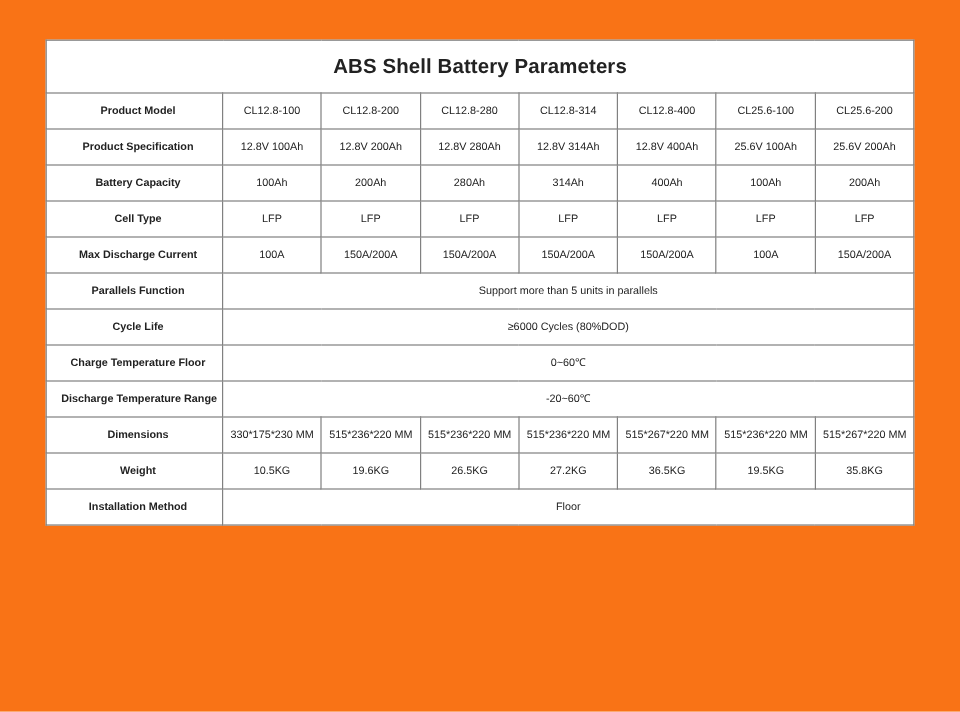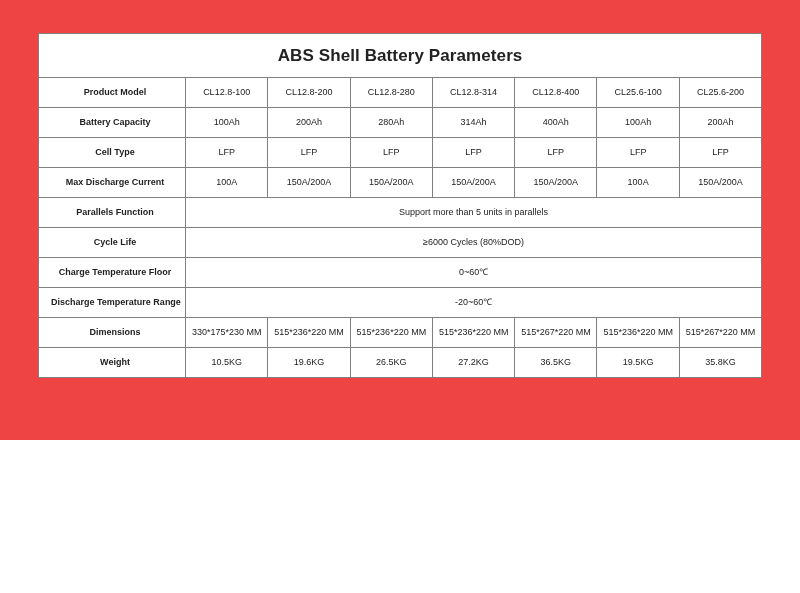--- a/index.html
+++ b/index.html
@@ -11,22 +11,22 @@
     width: 800px;
     height: 593px;
     font-family: "Liberation Sans", sans-serif;
     color: #1a1a1a;
     overflow: hidden;
   }
 
   .sheet {
     position: relative;
     width: 800px;
-    height: 440px;
-    background: #ef4444;
+    height: 593px;
+    background: #f97316;
   }
 
   .spec-table {
     position: absolute;
     left: 38px;
     top: 33px;
     width: 723px;
     border-collapse: collapse;
     table-layout: fixed;
     background: #ffffff;
@@ -100,20 +100,30 @@
           <td class="label-cell">Product Model</td>
           <td class="value-cell">CL12.8-100</td>
           <td class="value-cell">CL12.8-200</td>
           <td class="value-cell">CL12.8-280</td>
           <td class="value-cell">CL12.8-314</td>
           <td class="value-cell">CL12.8-400</td>
           <td class="value-cell">CL25.6-100</td>
           <td class="value-cell">CL25.6-200</td>
         </tr>
         <tr>
+          <td class="label-cell">Product Specification</td>
+          <td class="value-cell">12.8V 100Ah</td>
+          <td class="value-cell">12.8V 200Ah</td>
+          <td class="value-cell">12.8V 280Ah</td>
+          <td class="value-cell">12.8V 314Ah</td>
+          <td class="value-cell">12.8V 400Ah</td>
+          <td class="value-cell">25.6V 100Ah</td>
+          <td class="value-cell">25.6V 200Ah</td>
+        </tr>
+        <tr>
           <td class="label-cell">Battery Capacity</td>
           <td class="value-cell">100Ah</td>
           <td class="value-cell">200Ah</td>
           <td class="value-cell">280Ah</td>
           <td class="value-cell">314Ah</td>
           <td class="value-cell">400Ah</td>
           <td class="value-cell">100Ah</td>
           <td class="value-cell">200Ah</td>
         </tr>
         <tr>
@@ -165,15 +175,19 @@
         <tr>
           <td class="label-cell">Weight</td>
           <td class="value-cell">10.5KG</td>
           <td class="value-cell">19.6KG</td>
           <td class="value-cell">26.5KG</td>
           <td class="value-cell">27.2KG</td>
           <td class="value-cell">36.5KG</td>
           <td class="value-cell">19.5KG</td>
           <td class="value-cell">35.8KG</td>
         </tr>
+        <tr>
+          <td class="label-cell">Installation Method</td>
+          <td class="merged-cell" colspan="7">Floor</td>
+        </tr>
       </tbody>
   </table>
 </div>
 
 </body></html>

